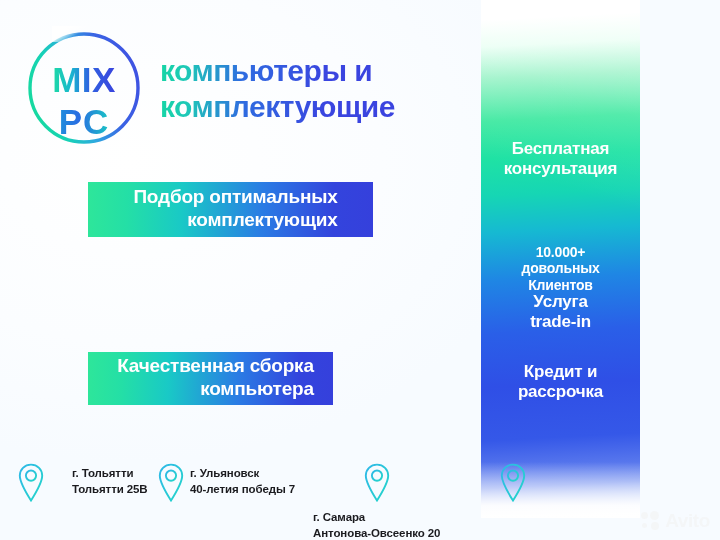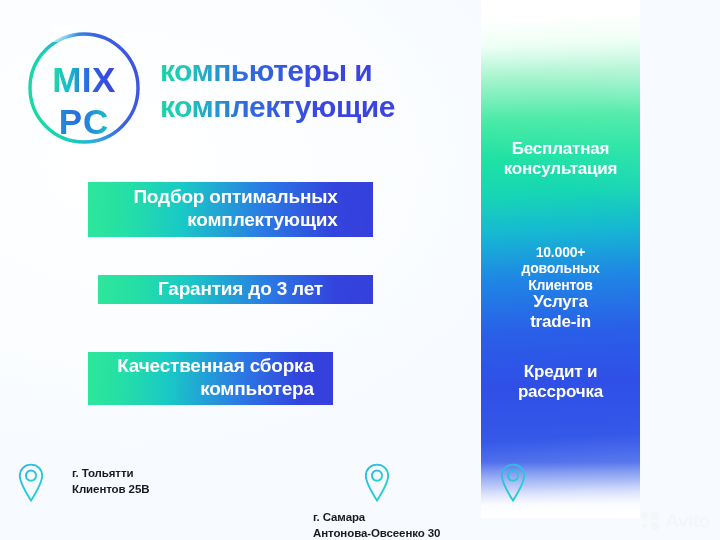--- a/index.html
+++ b/index.html
@@ -264,57 +264,71 @@
     </svg>
   </div>
 
   <div class="headline">
     <span class="hl-line">компьютеры и</span>
     <span class="hl-line">комплектующие</span>
   </div>
 
   <div class="bar bar1">Подбор оптимальных
 комплектующих</div>
-  <div class="bar bar2">Гарантия до 3 лет</div>
   <div class="bar bar3">Качественная сборка
 компьютера</div>
 
   <div class="locations">
 
     <div class="loc loc0">
       <span class="loc-pin">
         <svg width="26" height="42" viewBox="0 0 26 42" xmlns="http://www.w3.org/2000/svg">
           <defs>
             <linearGradient id="pinG0" x1="0" y1="0" x2="1" y2="1">
               <stop offset="0%" stop-color="#2fb8e8"></stop>
               <stop offset="100%" stop-color="#23d6c8"></stop>
             </linearGradient>
           </defs>
           <path d="M13 2.6 C6.6 2.6 1.8 7.5 1.8 13.6 C1.8 21 13 38.6 13 38.6 C13 38.6 24.2 21 24.2 13.6 C24.2 7.5 19.4 2.6 13 2.6 Z" fill="none" stroke="url(#pinG0)" stroke-width="1.9"></path>
           <circle cx="13" cy="13.6" r="5.1" fill="none" stroke="url(#pinG0)" stroke-width="1.9"></circle>
         </svg>
       </span>
-      <span class="loc-text"><span>г. Тольятти</span><br><span>Клиентов 25В</span></span>
+      <span class="loc-text"><span>г. Тольятти</span><br><span>Тольятти 25В</span></span>
     </div>
 
+    <div class="loc loc1">
+      <span class="loc-pin">
+        <svg width="26" height="42" viewBox="0 0 26 42" xmlns="http://www.w3.org/2000/svg">
+          <defs>
+            <linearGradient id="pinG1" x1="0" y1="0" x2="1" y2="1">
+              <stop offset="0%" stop-color="#2fb8e8"></stop>
+              <stop offset="100%" stop-color="#23d6c8"></stop>
+            </linearGradient>
+          </defs>
+          <path d="M13 2.6 C6.6 2.6 1.8 7.5 1.8 13.6 C1.8 21 13 38.6 13 38.6 C13 38.6 24.2 21 24.2 13.6 C24.2 7.5 19.4 2.6 13 2.6 Z" fill="none" stroke="url(#pinG1)" stroke-width="1.9"></path>
+          <circle cx="13" cy="13.6" r="5.1" fill="none" stroke="url(#pinG1)" stroke-width="1.9"></circle>
+        </svg>
+      </span>
+      <span class="loc-text"><span>г. Ульяновск</span><br><span>40-летия победы 7</span></span>
+    </div>
 
     <div class="loc loc2">
       <span class="loc-pin">
         <svg width="26" height="42" viewBox="0 0 26 42" xmlns="http://www.w3.org/2000/svg">
           <defs>
             <linearGradient id="pinG2" x1="0" y1="0" x2="1" y2="1">
               <stop offset="0%" stop-color="#2fb8e8"></stop>
               <stop offset="100%" stop-color="#23d6c8"></stop>
             </linearGradient>
           </defs>
           <path d="M13 2.6 C6.6 2.6 1.8 7.5 1.8 13.6 C1.8 21 13 38.6 13 38.6 C13 38.6 24.2 21 24.2 13.6 C24.2 7.5 19.4 2.6 13 2.6 Z" fill="none" stroke="url(#pinG2)" stroke-width="1.9"></path>
           <circle cx="13" cy="13.6" r="5.1" fill="none" stroke="url(#pinG2)" stroke-width="1.9"></circle>
         </svg>
       </span>
-      <span class="loc-text"><span>г. Самара</span><br><span>Антонова-Овсеенко 30</span></span>
+      <span class="loc-text"><span>г. Самара</span><br><span>Антонова-Овсеенко 20</span></span>
     </div>
 
     <div class="loc loc3">
       <span class="loc-pin">
         <svg width="26" height="42" viewBox="0 0 26 42" xmlns="http://www.w3.org/2000/svg">
           <defs>
             <linearGradient id="pinG3" x1="0" y1="0" x2="1" y2="1">
               <stop offset="0%" stop-color="#2fb8e8"></stop>
               <stop offset="100%" stop-color="#23d6c8"></stop>
             </linearGradient>

